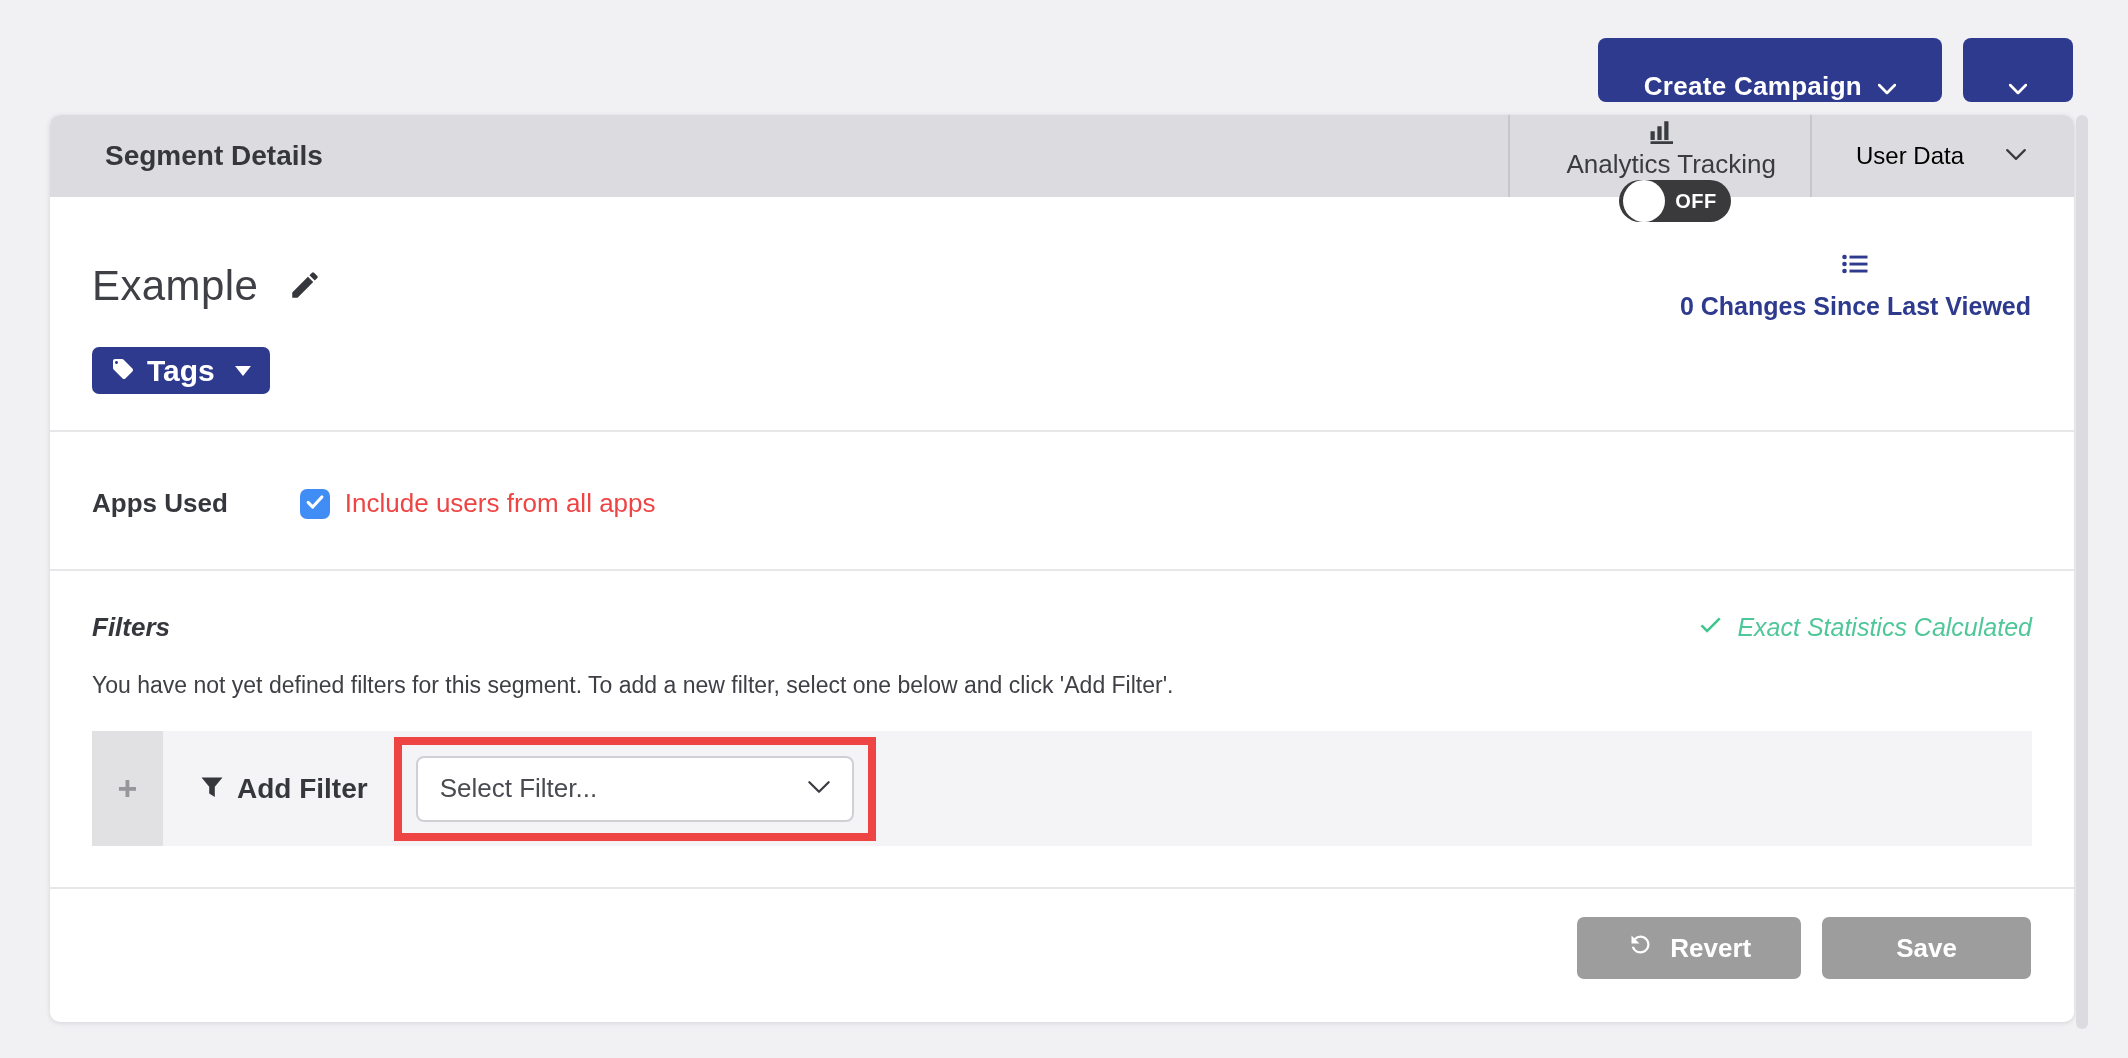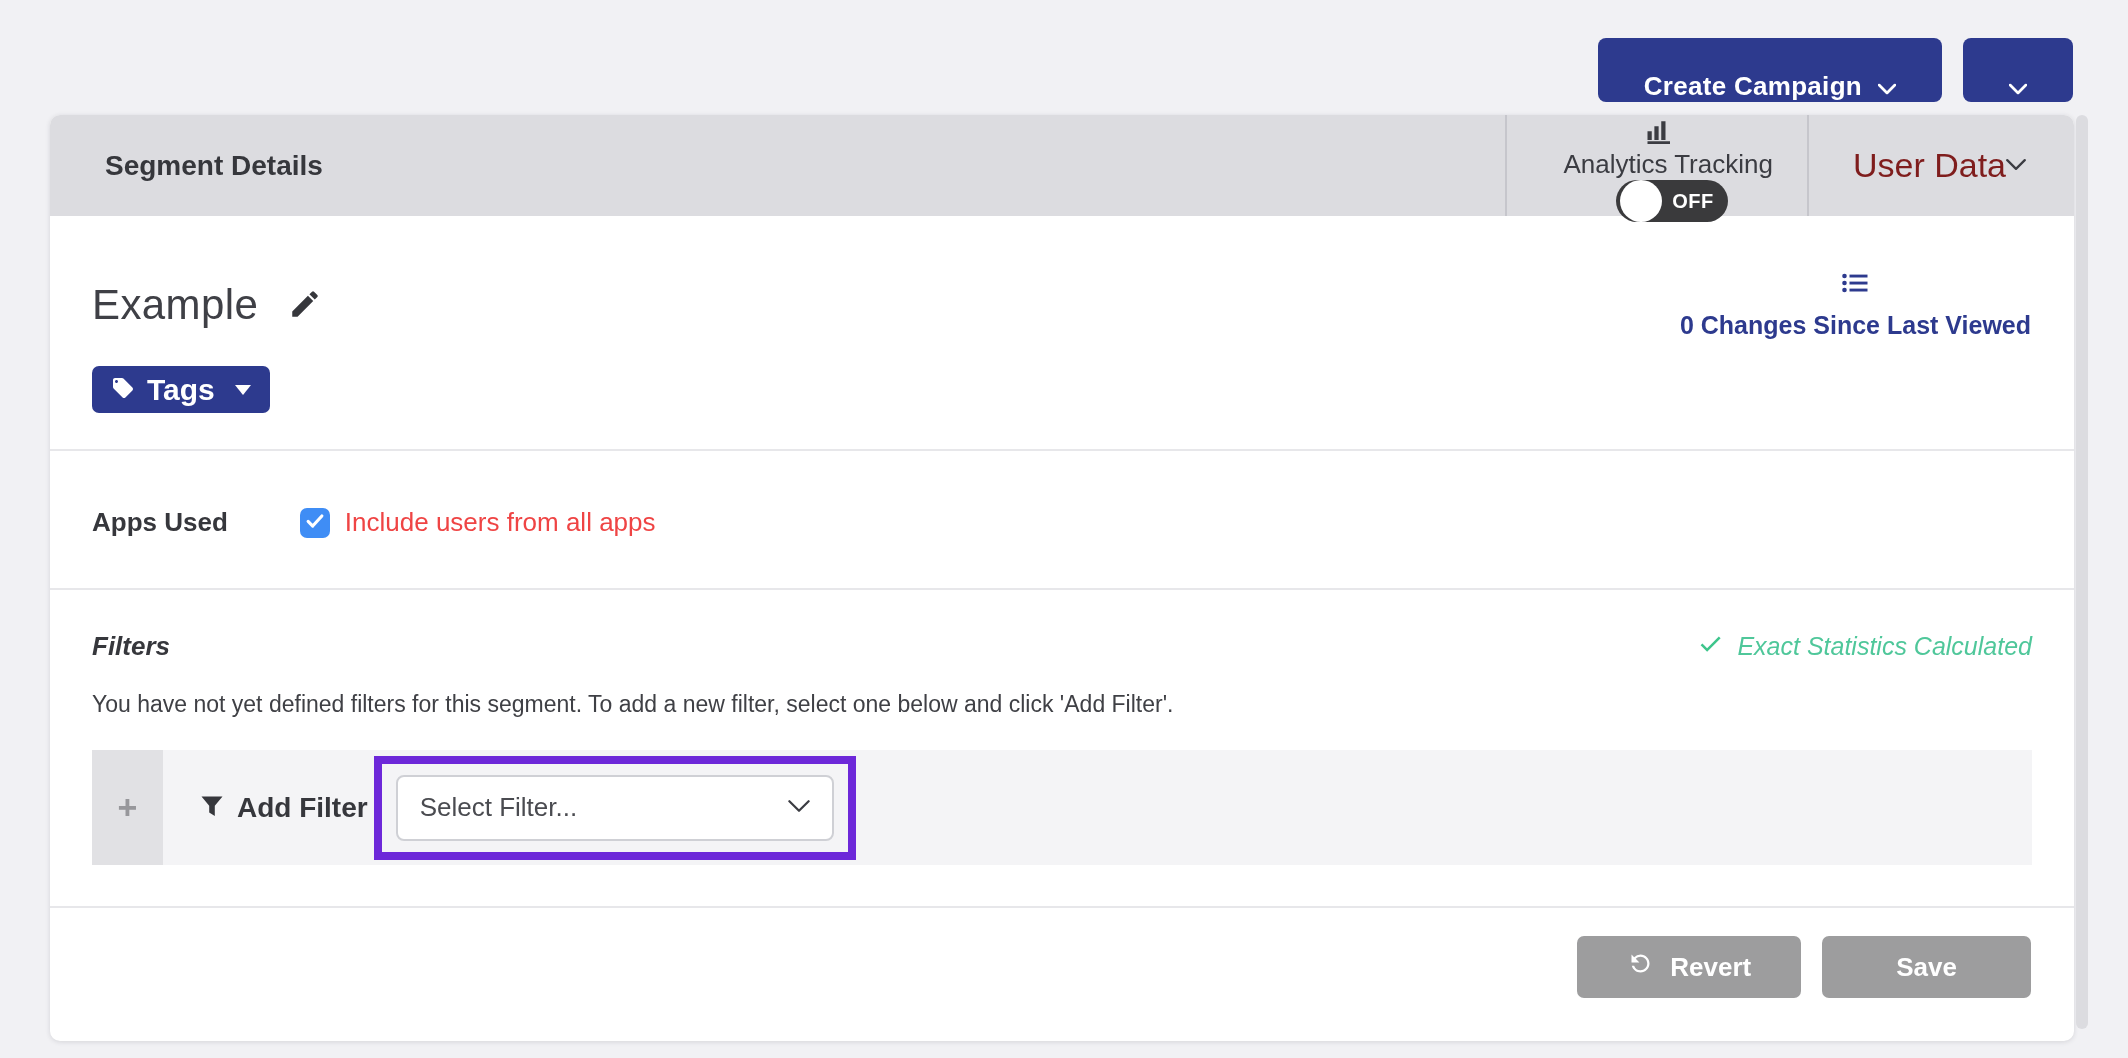--- a/index.html
+++ b/index.html
@@ -19,30 +19,30 @@
     display:inline-flex; align-items:flex-end; justify-content:center; gap:16px;
     padding:0 46px; cursor:pointer; font-family:inherit;
   }
   .chev { display:inline-block; }
   .card {
     position:absolute; left:50px; top:115px; width:2024px;
     background:#fff; border-radius:10px;
     box-shadow:0 1px 5px rgba(40,40,60,.14);
   }
   .card-header {
-    height:101px; background:#dcdce0; border-radius:10px 10px 0 0;
+    height:82px; background:#dcdce0; border-radius:10px 10px 0 0;
     display:flex; align-items:stretch;
   }
   .card-header .hd-title { font-size:28px; font-weight:700; color:#36373c; align-self:center; padding-left:55px; }
   .spacer { flex:1; }
   .hgroup { display:flex; align-items:center; border-left:2px solid #c6c6cc; }
   .hgroup.analytics { padding:0 34px 0 40px;flex-direction:column; }
   .hgroup.userdata { padding:0 48px 0 44px; cursor:pointer; }
   .analytics-label { font-size:26px; color:#3b3c42; margin-left:16px; }
-  .userdata-label { font-size:34px; color:#7f1d1d; }
+  .userdata-label { font-size:24px; color:#000000; margin-right:42px; }
   .toggle {
     width:112px; height:50px; border-radius:25px; background:#3a3a3c;
     display:flex; align-items:center; margin-left:24px; cursor:pointer;
   }
   .toggle .knob { width:42px; height:42px; border-radius:50%; background:#fff; margin-left:4px; flex:none; }
   .toggle .state { color:#fff; font-size:20px; font-weight:700; margin-left:10px; letter-spacing:.5px; }
 
   .title-row { display:flex; align-items:center; padding:54px 43px 0 42px; }
   .seg-name { font-size:42px; font-weight:300; color:#3f4046; letter-spacing:.4px; }
   .edit-btn { margin-left:30px; background:none; border:none; padding:0; cursor:pointer; display:flex; }
@@ -71,21 +71,21 @@
   .filters-title { font-size:26px; font-weight:600; color:#36373c; }
   .filters-status { margin-left:auto; display:flex; align-items:center; gap:13px;
     color:#4fc79a; font-size:25px; }
   .filters-desc { margin-top:28px; font-size:23px; color:#3f4045; }
   .filter-row { margin-top:32px; background:#f4f4f6; height:115px; display:flex; align-items:center; }
   .plus-cell { width:71px; height:115px; background:#e1e1e4; border:none;
     display:flex; align-items:center; justify-content:center;
     font-size:34px; font-weight:700; color:#97979b; cursor:pointer; flex:none; font-family:inherit; }
   .add-filter { display:flex; align-items:center; gap:14px; margin-left:32px;
     font-size:28px; font-weight:700; color:#36373c; background:none; border:none; cursor:pointer; font-family:inherit; }
-  .pink-box { border:8px solid #6d28d9; padding:11px 14px; }
+  .pink-box { margin-left:20px; border:8px solid #ef4444; padding:11px 14px; }
   .select { width:438px; height:66px; background:#fff; border:2px solid #cfd0d5; border-radius:8px;
     display:flex; align-items:center; padding:0 22px; cursor:pointer; }
   .select-text { font-size:26px; color:#4a4b50; }
   .select .chev { margin-left:auto; color:#3b3c42; }
 
   .footer-row { padding:28px 43px 43px; display:flex; justify-content:flex-end; gap:21px; }
   .btn-gray { background:#9d9d9e; color:#fff; border:none; border-radius:7px; height:62px;
     font-size:26px; font-weight:700; display:inline-flex; align-items:center; justify-content:center;
     gap:16px; padding:0 50px; cursor:pointer; font-family:inherit; }
   .btn-gray.save { padding:0 74px; }

